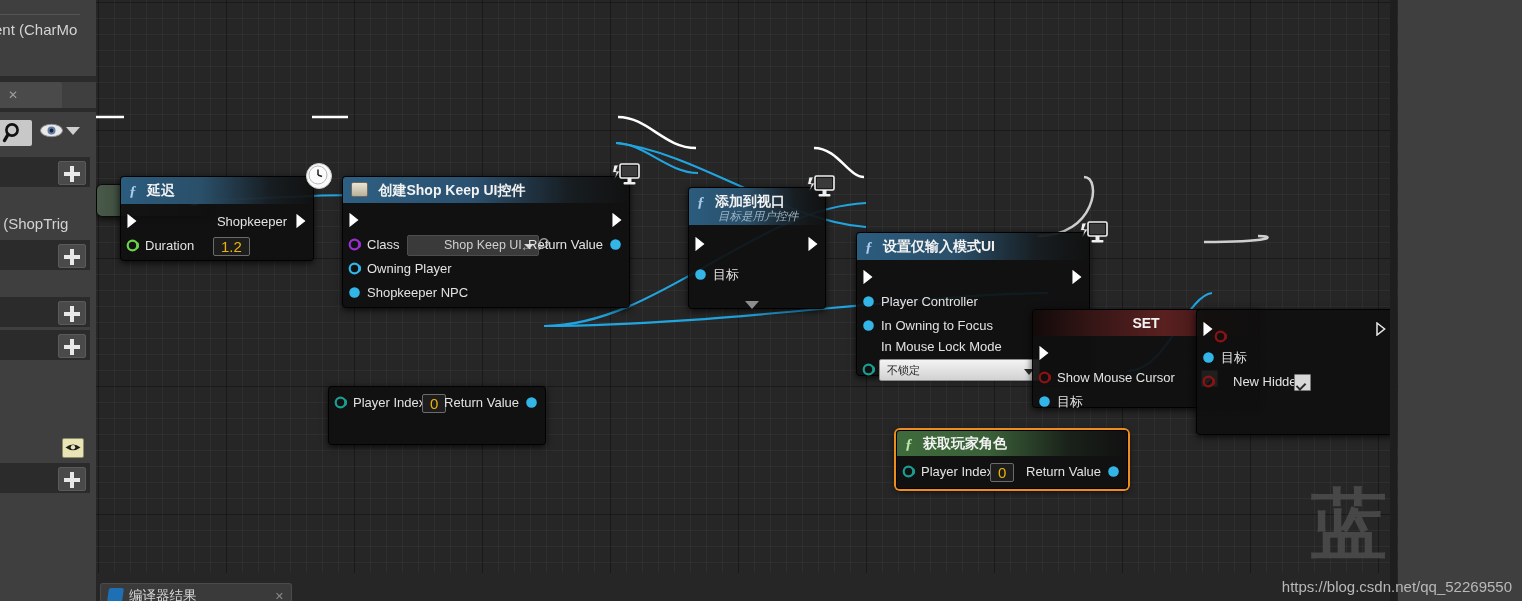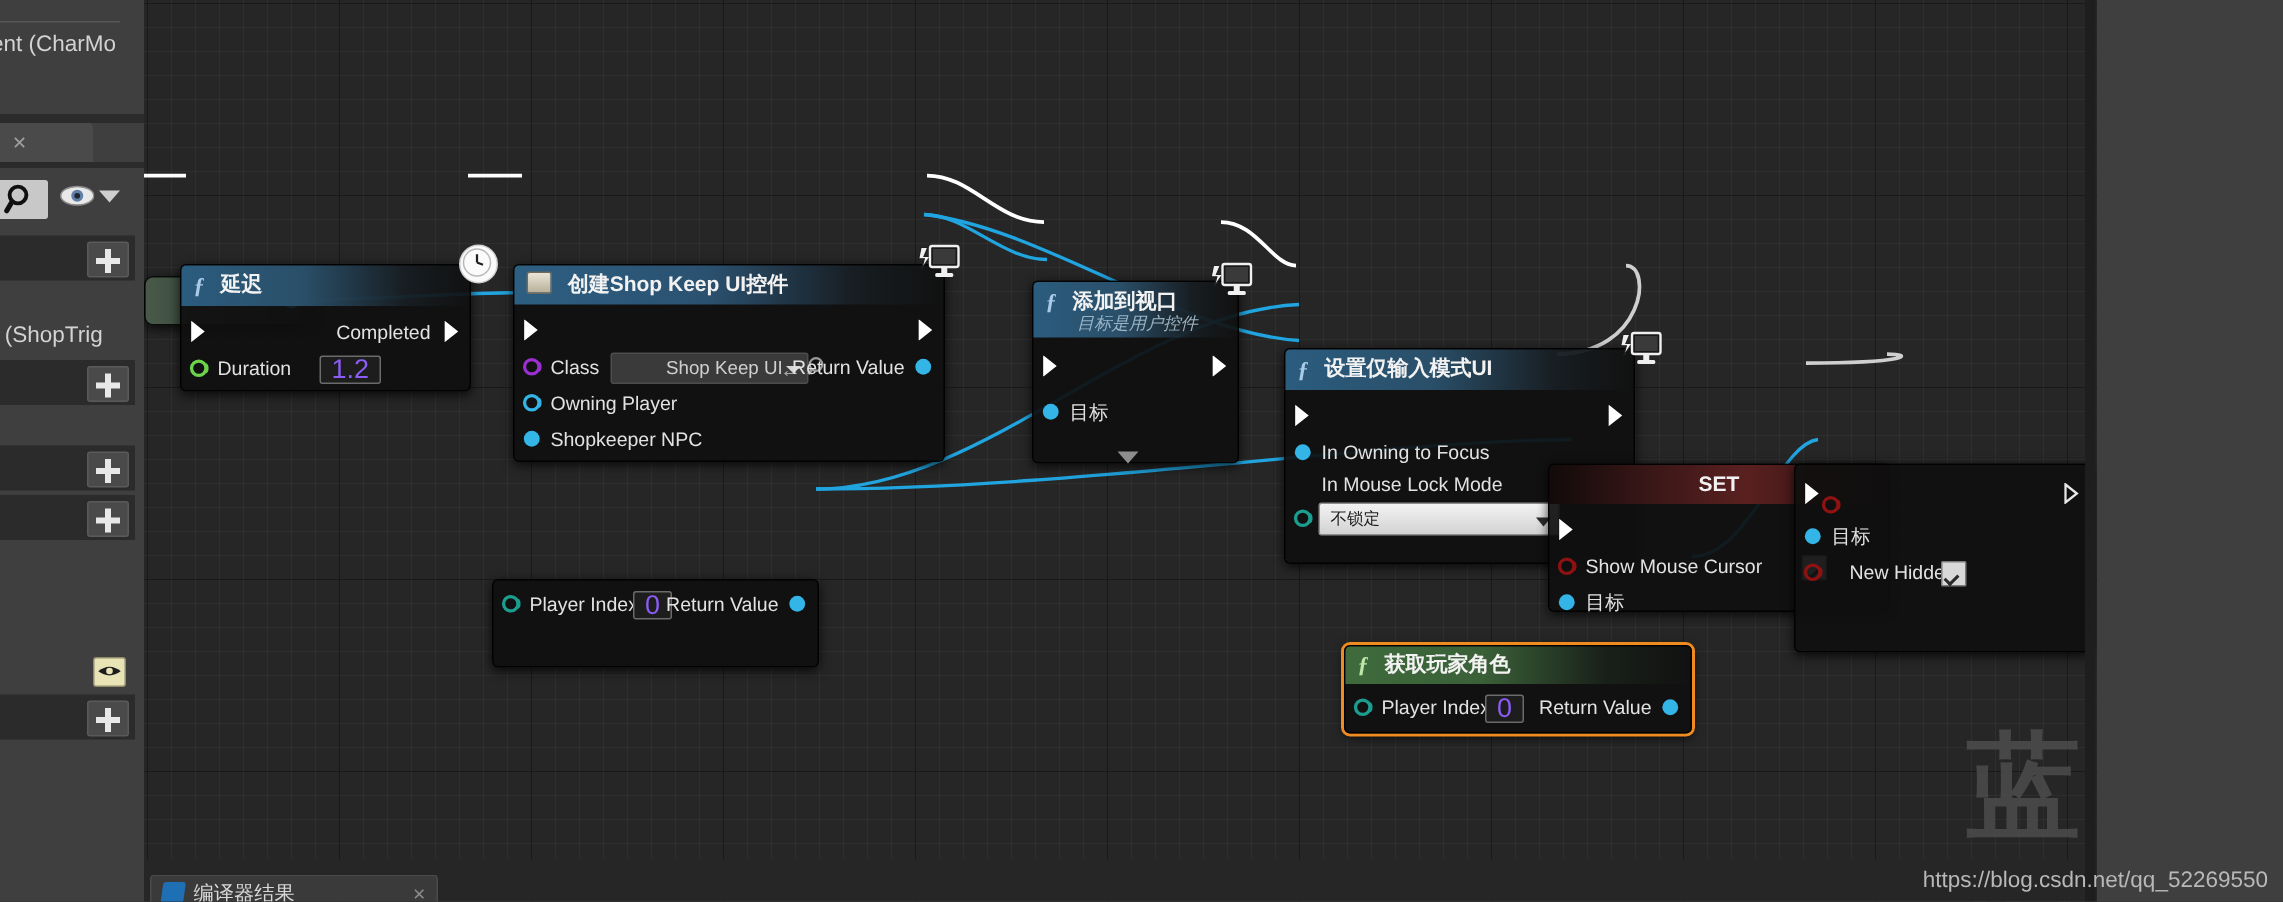--- a/index.html
+++ b/index.html
@@ -52,21 +52,21 @@
             font-family:"Liberation Serif",serif;margin-right:6px;vertical-align:-1px;}
   .body{position:relative;padding:6px 0 8px 0;}
   .prow{position:relative;height:24px;}
   .plabel{position:absolute;color:#e2e2e2;font-size:13px;line-height:24px;white-space:nowrap;}
   
   .pin{position:absolute;width:13px;height:13px;top:5px;}
   .exec-pin{position:absolute;width:11px;height:14px;top:4px;}
   .exec-pin svg,.pin svg{display:block;}
   
   .valbox{position:absolute;background:#1d1d1d;border:1px solid #6b6b6b;border-radius:2px;
-          color:#8b5cf6;font-size:18px;padding:1px 7px;line-height:15px;top:3px;}
+          color:#eab308;font-size:15px;padding:1px 7px;line-height:15px;top:3px;}
   .classbox{position:absolute;background:#3a3a3a;border:1px solid #4d4d4d;border-radius:2px;
             color:#cfcfcf;font-size:12.5px;padding:2px 16px 2px 6px;line-height:15px;top:2px;}
   .classbox .caret{position:absolute;right:4px;top:8px;width:0;height:0;
             border-left:5px solid transparent;border-right:5px solid transparent;border-top:5px solid #d6d6d6;}
   .combobox{position:absolute;background:linear-gradient(to bottom,#f3f3f3,#d2d2d2);
             border:1px solid #8e8e8e;border-radius:2px;color:#1c1c1c;font-size:11px;
             padding:2px 20px 2px 7px;line-height:16px;}
   .combobox .caret{position:absolute;right:5px;top:9px;width:0;height:0;
             border-left:5px solid transparent;border-right:5px solid transparent;border-top:6px solid #2b2b2b;}
   .checkbox{position:absolute;width:15px;height:15px;background:#d8d8d8;border:1px solid #7a7a7a;border-radius:1px;}
@@ -191,21 +191,21 @@
       <span class="hdr-icon">ƒ</span>
       <span class="hdr-title">延迟</span>
     </div>
     <div class="body">
       <div class="prow">
         <span class="exec-pin" style="left:6px;">
           <svg width="11" height="14" viewBox="0 0 11 14">
               <path d="M1 1 L8.6 7 L1 13 Z" fill="#ffffff" stroke="#ffffff" stroke-width="1.1"></path>
             </svg>
         </span>
-        <span class="plabel" style="right:26px;">Completed</span>
+        <span class="plabel" style="right:26px;">Shopkeeper</span>
         <span class="exec-pin" style="right:6px;">
           <svg width="11" height="14" viewBox="0 0 11 14">
               <path d="M1 1 L8.6 7 L1 13 Z" fill="#ffffff" stroke="#ffffff" stroke-width="1.1"></path>
             </svg>
         </span>
       </div>
       <div class="prow">
         <span class="pin" style="left:5px;">
           <svg width="13" height="13" viewBox="0 0 13 13">
               <circle cx="6.5" cy="6.5" r="4.8" fill="none" stroke="#6cd44a" stroke-width="2.2"></circle>
@@ -357,20 +357,28 @@
               <path d="M1 1 L8.6 7 L1 13 Z" fill="#ffffff" stroke="#ffffff" stroke-width="1.1"></path>
             </svg>
         </span>
       </div>
       <div class="prow">
         <span class="pin" style="left:5px;">
           <svg width="13" height="13" viewBox="0 0 13 13">
               <circle cx="6.5" cy="6.5" r="5.3" fill="#33b5e8"></circle>
             </svg>
         </span>
+        <span class="plabel" style="left:24px;">Player Controller</span>
+      </div>
+      <div class="prow">
+        <span class="pin" style="left:5px;">
+          <svg width="13" height="13" viewBox="0 0 13 13">
+              <circle cx="6.5" cy="6.5" r="5.3" fill="#33b5e8"></circle>
+            </svg>
+        </span>
         <span class="plabel" style="left:24px;">In Owning to Focus</span>
       </div>
       <div class="prow" style="height:46px;">
         <span class="plabel" style="left:24px;line-height:18px;">In Mouse Lock Mode</span>
         <span class="pin" style="left:5px;top:25px;">
           <svg width="13" height="13" viewBox="0 0 13 13">
               <circle cx="6.5" cy="6.5" r="4.8" fill="none" stroke="#1b9e8f" stroke-width="2.2"></circle>
               <path d="M11.2 3.5 L13 6.5 L11.2 9.5" fill="none" stroke="#1b9e8f" stroke-width="1.6"></path>
             </svg>
         </span>

